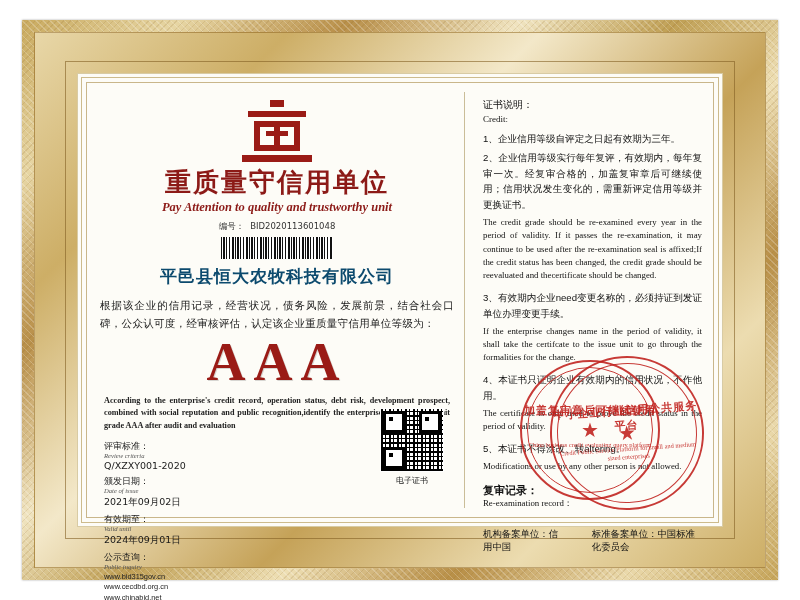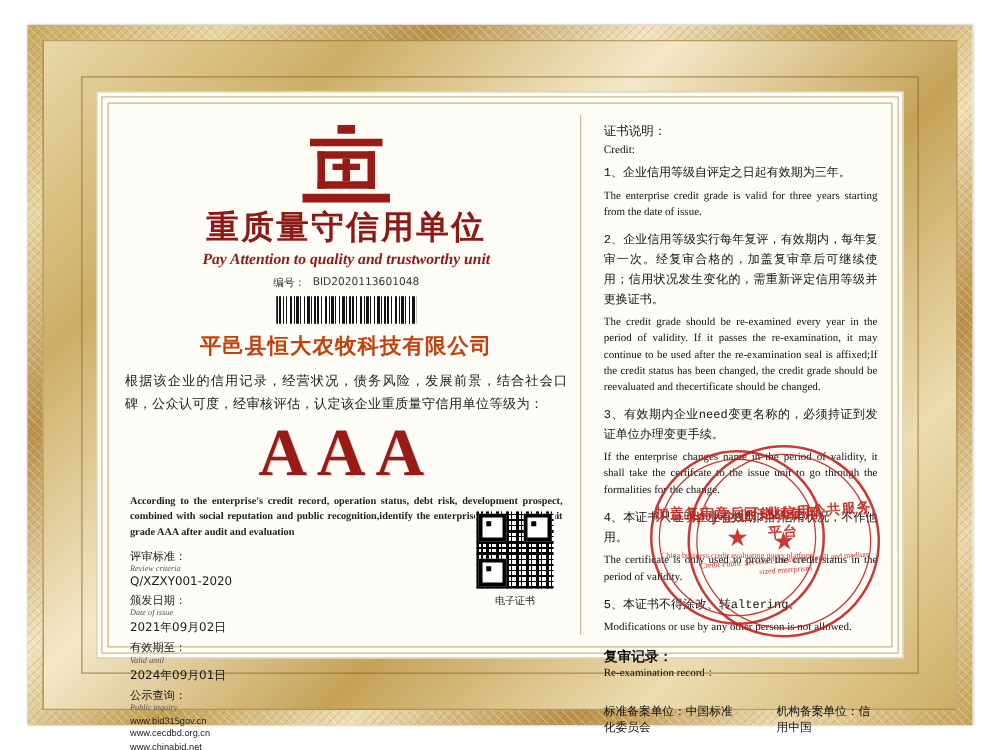--- a/index.html
+++ b/index.html
@@ -136,21 +136,21 @@
     width: 112px;
     background-image: repeating-linear-gradient(90deg,
       #111 0 1px, #fff 1px 2px, #111 2px 4px, #fff 4px 5px,
       #111 5px 6px, #fff 6px 8px, #111 8px 9px, #fff 9px 11px,
       #111 11px 13px, #fff 13px 14px);
   }
   .company {
     font-family: "DejaVu Sans", sans-serif;
     font-size: 17px;
     font-weight: bold;
-    color: #c2410c;
+    color: #0c4a6e;
     margin: 4px 0 8px;
     letter-spacing: 1px;
   }
   .para-cn {
     font-family: "DejaVu Sans", sans-serif;
     font-size: 10.5px;
     color: #1a1a1a;
     line-height: 1.75;
     text-align: justify;
     padding: 0 6px;
@@ -253,21 +253,21 @@
     color: #111;
     margin-bottom: 2px;
   }
   .r-head-en {
     font-family: "Liberation Serif", serif;
     font-size: 9px;
     color: #111;
     margin-bottom: 7px;
   }
   .note-cn {
-    font-family: Liberation Mono, monospace;
+    font-family: Liberation Sans, sans-serif;
     font-size: 9.6px;
     color: #111;
     line-height: 1.65;
     text-align: justify;
     margin-bottom: 3px;
   }
   .note-en {
     font-family: "Liberation Serif", serif;
     font-size: 8.8px;
     color: #111;
@@ -452,43 +452,42 @@
             </div>
           </div>
 
           <div class="col-div"></div>
 
           <div class="col-right">
             <div class="r-head">证书说明：</div>
             <div class="r-head-en">Credit:</div>
 
             <div class="note-cn">1、企业信用等级自评定之日起有效期为三年。</div>
-            <div class="note-en">The enterprise credit grade is valid for three years starting from the date of issue.</div>
 
             <div class="note-cn">2、企业信用等级实行每年复评，有效期内，每年复审一次。经复审合格的，加盖复审章后可继续使用；信用状况发生变化的，需重新评定信用等级并更换证书。</div>
             <div class="note-en">The credit grade should be re-examined every year in the period of validity. If it passes the re-examination, it may continue to be used after the re-examination seal is affixed;If the credit status has been changed, the credit grade should be reevaluated and thecertificate should be changed.</div>
 
             <div class="note-cn">3、有效期内企业need变更名称的，必须持证到发证单位办理变更手续。</div>
             <div class="note-en">If the enterprise changes name in the period of validity, it shall take the certifcate to the issue unit to go through the formalities for the change.</div>
 
             <div class="note-cn">4、本证书只证明企业有效期内的信用状况，不作他用。</div>
             <div class="note-en">The certificate is only used to prove the credit status in the period of validity.</div>
 
             <div class="note-cn">5、本证书不得涂改、转altering。</div>
             <div class="note-en">Modifications or use by any other person is not allowed.</div>
 
             <div class="reexam-cn">复审记录：</div>
             <div class="reexam-en">Re-examination record：</div>
 
             <div class="filing-row">
               <div>
+                <span>机构备案单位：</span><span>信用中国</span>
+              </div>
+              <div>
                 <span>标准备案单位：</span><span>中国标准化委员会</span>
-              </div>
-              <div>
-                <span>机构备案单位：</span><span>信用中国</span>
               </div>
             </div>
 
             <div class="seal seal-1">
               <div class="seal-ring"></div>
               <div class="seal-star">★</div>
               <div class="seal-txt-cn">加盖复审章后可继续使用</div>
               <div class="seal-txt-en">China business credit evaluating query platform</div>
             </div>
 

